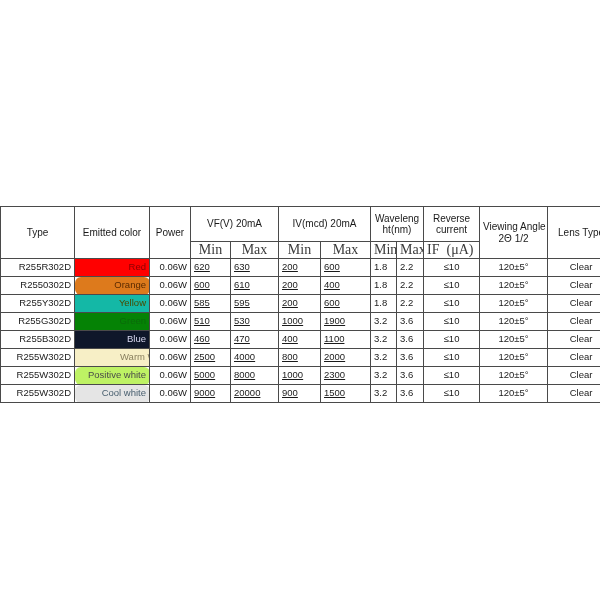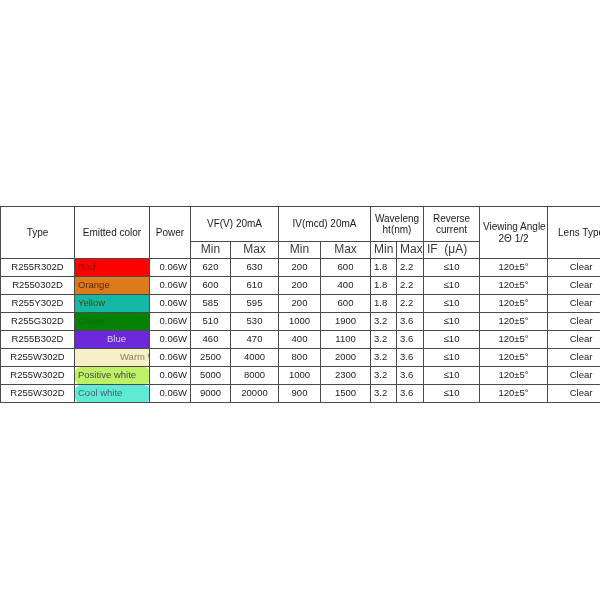--- a/index.html
+++ b/index.html
@@ -43,37 +43,38 @@
   table.spec th.grp {
     height: 34px;
     text-align: center;
     vertical-align: middle;
     font-size: 10px;
   }
   table.spec th.sub {
     height: 16px;
     text-align: center;
     vertical-align: middle;
-    font-size: 12px;
+    font-size: 14px;
     color: #3a3a3a;
+    font-family: Liberation Serif, serif;
   }
   table.spec th.tall {
     height: 50px;
     text-align: center;
     vertical-align: middle;
     font-size: 10px;
   }
   table.spec td.body {
     height: 17px;
     vertical-align: middle;
   }
-  td.c-type { text-align: center; padding-left: 2px; font-size: 9.5px; }
-  td.c-color { text-align: left; font-size: 9.5px; margin-left: 41px; }
+  td.c-type { text-align: right; padding-left: 2px; font-size: 9.5px; }
+  td.c-color { text-align: right; font-size: 9.5px; margin-left: 41px; }
   td.c-power { text-align: right; padding-left: 3px; font-size: 9.5px; }
-  td.c-num { text-align: center; padding-left: 4px; font-size: 9.5px; }
+  td.c-num { text-align: left; padding-left: 4px; font-size: 9.5px; text-decoration: underline; }
   td.c-narrow { text-align: left; padding-left: 3px; font-size: 9.5px; }
   td.c-center { text-align: center; font-size: 9.5px; }
 
   .wl-wrap { display: block; text-align: center; }
   .two-line { display: block; text-align: center; }
 </style>
 </head>
 <body>
 
 <div id="page">
@@ -134,21 +135,21 @@
             <td class="body c-num">200</td>
             <td class="body c-num">600</td>
             <td class="body c-narrow">1.8</td>
             <td class="body c-narrow">2.2</td>
             <td class="body c-center">≤10</td>
             <td class="body c-center">120±5°</td>
             <td class="body c-center">Clear</td>
           </tr>
           <tr>
             <td class="body c-type">R2550302D</td>
-            <td class="body c-color" style="background:#DD7A1C;color:#5A2A00;">Orange</td>
+            <td class="body c-color" style="background:#DD7A1C;color:#5A2A00;border-radius:6px;">Orange</td>
             <td class="body c-power">0.06W</td>
             <td class="body c-num">600</td>
             <td class="body c-num">610</td>
             <td class="body c-num">200</td>
             <td class="body c-num">400</td>
             <td class="body c-narrow">1.8</td>
             <td class="body c-narrow">2.2</td>
             <td class="body c-center">≤10</td>
             <td class="body c-center">120±5°</td>
             <td class="body c-center">Clear</td>
@@ -176,21 +177,21 @@
             <td class="body c-num">1000</td>
             <td class="body c-num">1900</td>
             <td class="body c-narrow">3.2</td>
             <td class="body c-narrow">3.6</td>
             <td class="body c-center">≤10</td>
             <td class="body c-center">120±5°</td>
             <td class="body c-center">Clear</td>
           </tr>
           <tr>
             <td class="body c-type">R255B302D</td>
-            <td class="body c-color" style="background:#6d28d9;color:#d8d8f0;padding-left:32px;">Blue</td>
+            <td class="body c-color" style="background:#0f172a;color:#d8d8f0;padding-left:32px;">Blue</td>
             <td class="body c-power">0.06W</td>
             <td class="body c-num">460</td>
             <td class="body c-num">470</td>
             <td class="body c-num">400</td>
             <td class="body c-num">1100</td>
             <td class="body c-narrow">3.2</td>
             <td class="body c-narrow">3.6</td>
             <td class="body c-center">≤10</td>
             <td class="body c-center">120±5°</td>
             <td class="body c-center">Clear</td>
@@ -218,21 +219,21 @@
             <td class="body c-num">1000</td>
             <td class="body c-num">2300</td>
             <td class="body c-narrow">3.2</td>
             <td class="body c-narrow">3.6</td>
             <td class="body c-center">≤10</td>
             <td class="body c-center">120±5°</td>
             <td class="body c-center">Clear</td>
           </tr>
           <tr>
             <td class="body c-type">R255W302D</td>
-            <td class="body c-color" style="background:#5eead4;color:#4a6070;border-radius:6px;">Cool white</td>
+            <td class="body c-color" style="background:#e5e5e5;color:#4a6070;border-radius:6px;">Cool white</td>
             <td class="body c-power">0.06W</td>
             <td class="body c-num">9000</td>
             <td class="body c-num">20000</td>
             <td class="body c-num">900</td>
             <td class="body c-num">1500</td>
             <td class="body c-narrow">3.2</td>
             <td class="body c-narrow">3.6</td>
             <td class="body c-center">≤10</td>
             <td class="body c-center">120±5°</td>
             <td class="body c-center">Clear</td>

